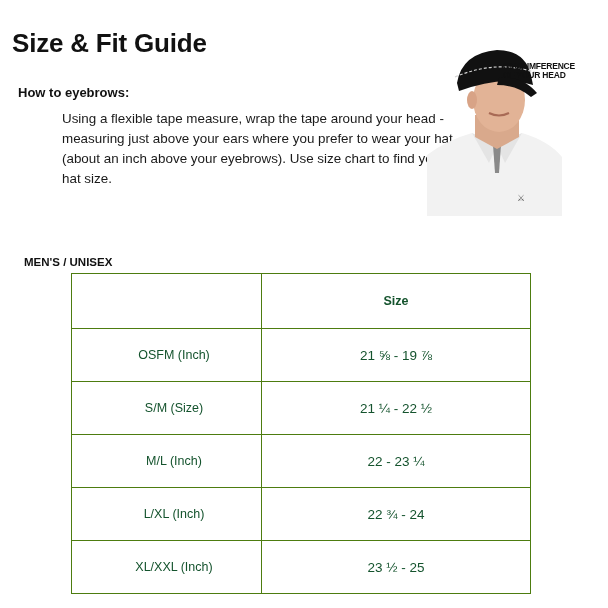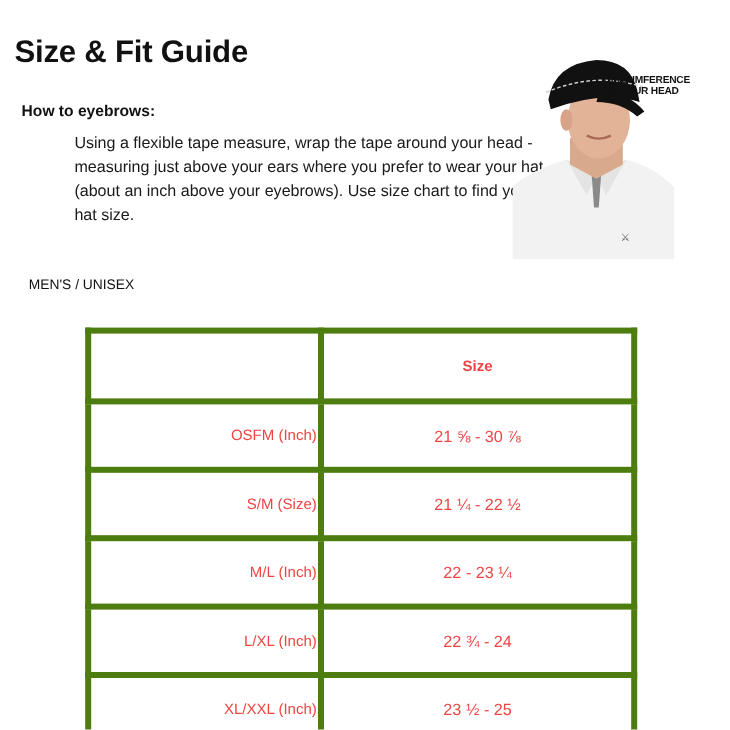--- a/index.html
+++ b/index.html
@@ -2,26 +2,26 @@
 <html><head>
 <meta charset="utf-8">
 <style>
   html, body { margin:0; padding:0; background:#ffffff; }
   body { width:608px; height:608px; position:relative; overflow:hidden; font-family:"Liberation Sans", sans-serif; color:#111; }
   .title { position:absolute; left:12px; top:28px; font-size:26px; font-weight:bold; letter-spacing:-0.2px; }
   .subhead { position:absolute; left:18px; top:85px; font-size:13px; font-weight:bold; }
   .para { position:absolute; left:18px; top:109px; width:400px; font-size:13.4px; line-height:20px; color:#1a1a1a;margin-left:44px; }
   .photo { position:absolute; left:427px; top:45px; width:135px; height:171px; overflow:hidden; }
   .callout { position:absolute; left:503px; top:62px; font-size:8.5px; font-weight:bold; line-height:9px; color:#111; letter-spacing:-0.2px; }
-  .section { position:absolute; left:24px; top:232px; font-size:11.5px; font-weight:normal; }
+  .section { position:absolute; left:24px; top:256px; font-size:11.5px; font-weight:bold; }
   table { position:absolute; left:71px; top:273px; border-collapse:collapse; width:460px; }
-  td, th { border:5px solid #4d7c0f; font-size:12.5px; color:#ef4444; }
+  td, th { border:1px solid #4d7c0f; font-size:12.5px; color:#14532d; }
   th { height:52px; font-weight:bold; text-align:center; }
   td { height:50px; }
-  td.label { width:172px; padding-left:16px; text-align:right; }
+  td.label { width:172px; padding-left:16px; text-align:center; }
   td.val { text-align:center; font-size:13.5px; }
 </style>
 </head>
 <body>
 
 <div class="title">Size &amp; Fit Guide</div>
 <div class="subhead">How to eyebrows:</div>
 <div class="para">Using a flexible tape measure, wrap the tape around your head - measuring just above your ears where you prefer to wear your hat (about an inch above your eyebrows). Use size chart to find your hat size.</div>
 
 <div class="photo">
@@ -52,21 +52,21 @@
 <div class="section">MEN'S / UNISEX</div>
 
 <table>
   <tbody>
       <tr>
     <th></th>
     <th>Size</th>
   </tr>
   <tr>
     <td class="label">OSFM (Inch)</td>
-    <td class="val">21 ⅝ - 30 ⅞</td>
+    <td class="val">21 ⅝ - 19 ⅞</td>
   </tr>
   <tr>
     <td class="label">S/M (Size)</td>
     <td class="val">21 ¼ - 22 ½</td>
   </tr>
   <tr>
     <td class="label">M/L (Inch)</td>
     <td class="val">22 - 23 ¼</td>
   </tr>
   <tr>

